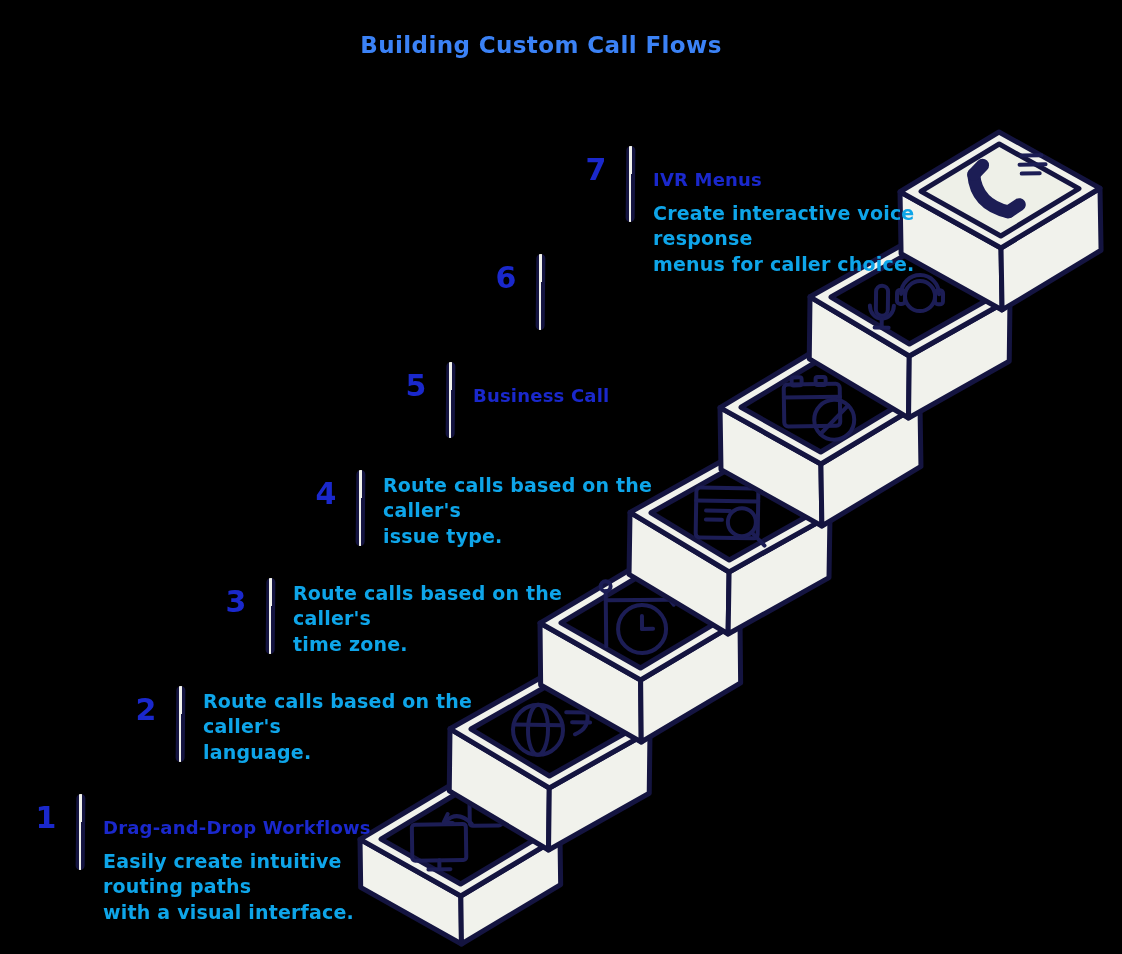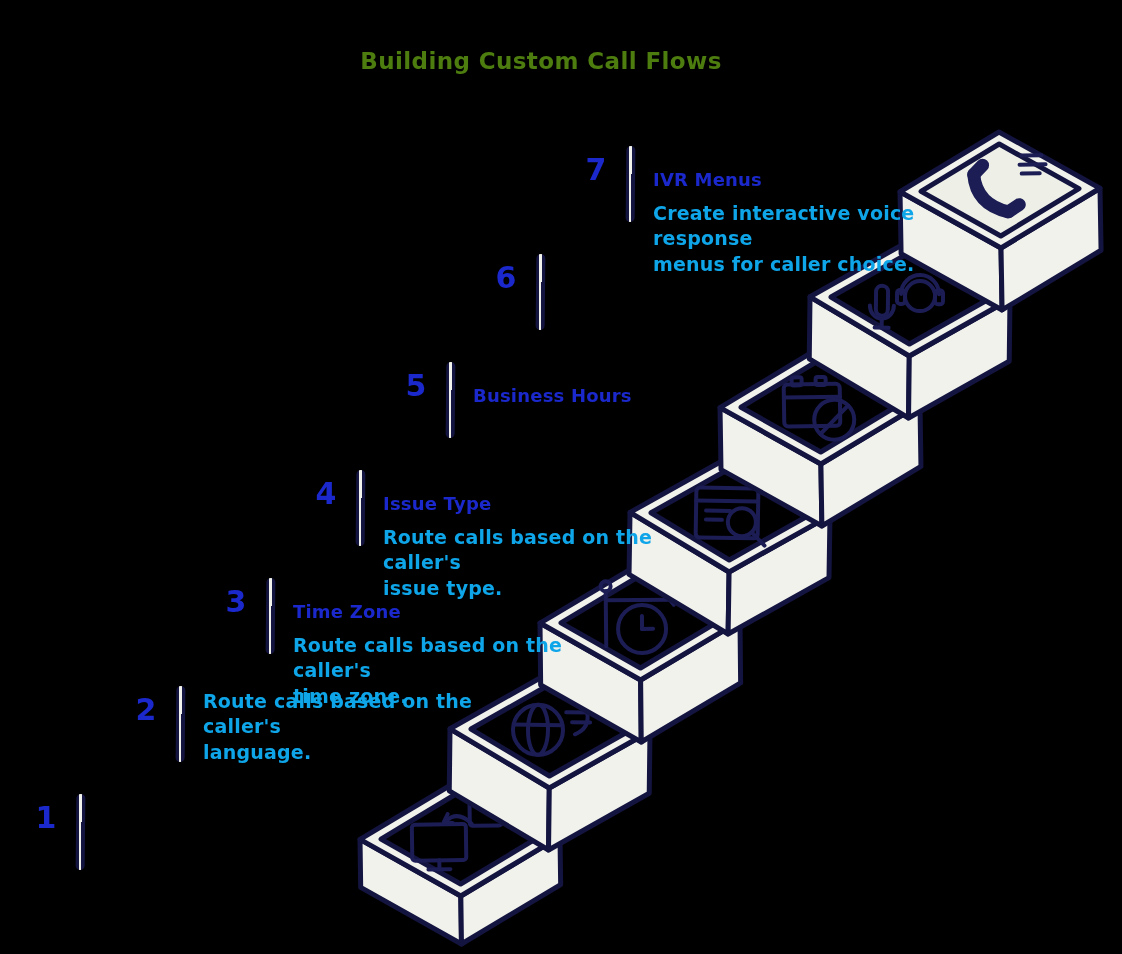--- a/index.html
+++ b/index.html
@@ -4,24 +4,24 @@
 <style>
   html,body{margin:0;padding:0;}
   body{
     width:1122px;height:954px;
     background:#000000;
     position:relative;
     overflow:hidden;
     font-family:"DejaVu Sans","Liberation Sans",sans-serif;
   }
   .main-title{
-    position:absolute;top:48px;left:0;width:1082px;
+    position:absolute;top:32px;left:0;width:1082px;
     text-align:center;
     font-size:23px;font-weight:bold;letter-spacing:.4px;
-    color:#4d7c0f;
+    color:#3b82f6;
   }
   .stairs-svg{position:absolute;left:0;top:0;}
   .step-row{
     position:absolute;
     display:flex;align-items:flex-start;
   }
   .step-number{
     width:36px;text-align:center;
     padding-top:6px;line-height:1;
     font-size:30px;font-weight:bold;color:#1a28cc;
@@ -176,49 +176,52 @@
   <div class="step-number">6</div>
   <div class="step-bar"></div>
   <div class="step-text">
   </div>
 </div>
 
 <div class="step-row" style="left:398px;top:365px">
   <div class="step-number">5</div>
   <div class="step-bar"></div>
   <div class="step-text">
-    <div class="step-title">Business Hours</div>
+    <div class="step-title">Business Call</div>
   </div>
 </div>
 
 <div class="step-row" style="left:308px;top:473px">
   <div class="step-number">4</div>
   <div class="step-bar"></div>
   <div class="step-text">
-    <div class="step-title">Issue Type</div>
     <div class="step-desc">Route calls based on the caller's
 issue type.</div>
   </div>
 </div>
 
 <div class="step-row" style="left:218px;top:581px">
   <div class="step-number">3</div>
   <div class="step-bar"></div>
   <div class="step-text">
-    <div class="step-title">Time Zone</div>
     <div class="step-desc">Route calls based on the caller's
 time zone.</div>
   </div>
 </div>
 
 <div class="step-row" style="left:128px;top:689px">
   <div class="step-number">2</div>
   <div class="step-bar"></div>
   <div class="step-text">
     <div class="step-desc">Route calls based on the caller's
 language.</div>
   </div>
 </div>
 
 <div class="step-row" style="left:28px;top:797px">
   <div class="step-number">1</div>
   <div class="step-bar"></div>
+  <div class="step-text">
+    <div class="step-title">Drag-and-Drop Workflows</div>
+    <div class="step-desc">Easily create intuitive routing paths
+with a visual interface.</div>
+  </div>
 </div>
 
 </body></html>

